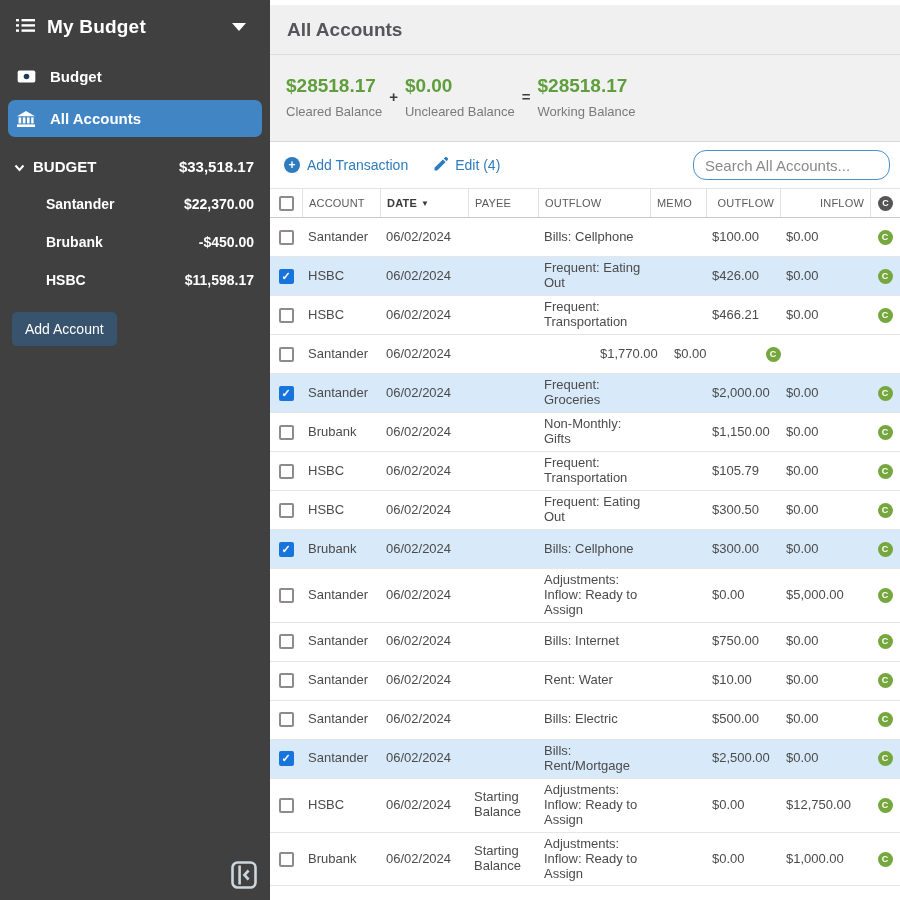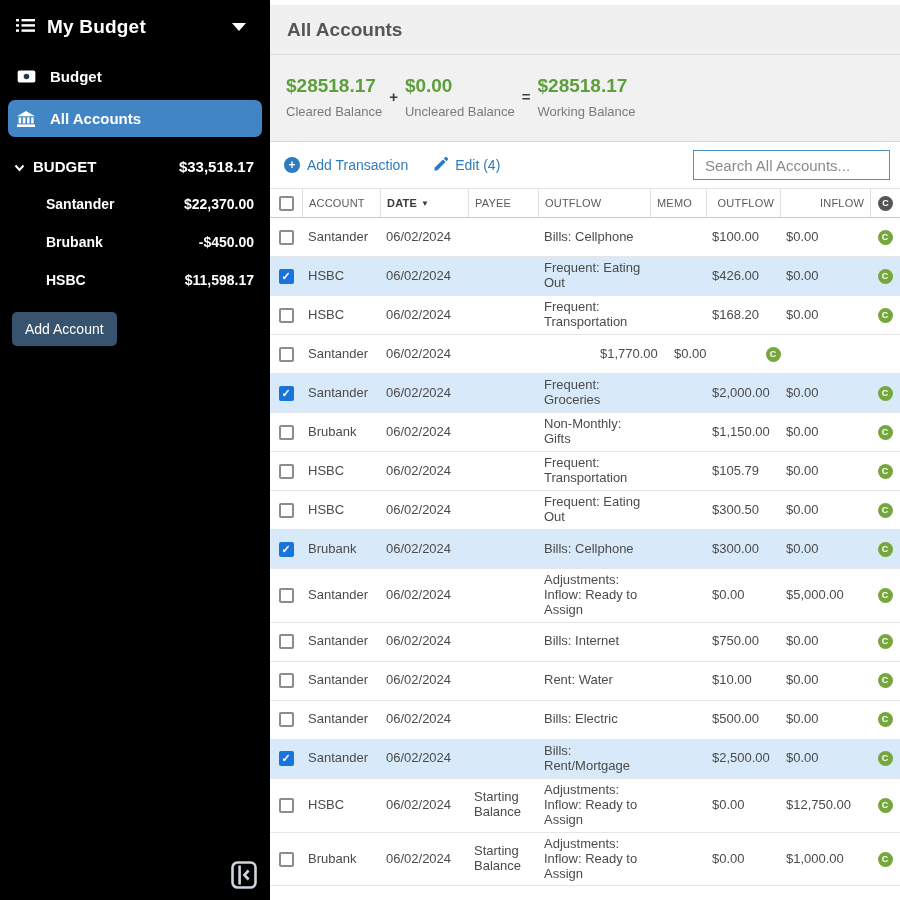--- a/index.html
+++ b/index.html
@@ -1,21 +1,21 @@
 <!DOCTYPE html>
 <html><head>
 <meta charset="utf-8">
 <style>
   * { box-sizing: border-box; margin: 0; padding: 0; }
   html, body { width: 900px; height: 900px; overflow: hidden; }
   body { font-family: "Liberation Sans", sans-serif; background: #fff; }
   .app { display: flex; width: 900px; height: 900px; }
 
   
-  .sidebar { width: 270px; flex-shrink: 0; background: #000000; color: #fff; position: relative; }
+  .sidebar { width: 270px; flex-shrink: 0; background: #404040; color: #fff; position: relative; }
   .sb-header { display: flex; align-items: center; gap: 12px; padding: 16px 16px 14px 16px; cursor: pointer; }
   .sb-title { font-size: 19px; font-weight: bold; letter-spacing: 0.2px; }
   .sb-caret { margin-left: auto; margin-right: 8px; display: flex; }
   .nav { margin-top: 6px; }
   .nav-item { display: flex; align-items: center; gap: 14px; padding: 10px 16px; margin: 0 0 5px 0; font-size: 15px; font-weight: bold; cursor: pointer; }
   .nav-item .nico { width: 20px; display: flex; justify-content: center; }
   .nav-item.active { background: #4285c5; border-radius: 7px; margin: 0 8px 5px 8px; padding: 10px 8px; }
   .budget-head { display: flex; align-items: center; gap: 8px; padding: 16px 16px 10px 14px; font-size: 15px; font-weight: bold; cursor: pointer; }
   .budget-total { margin-left: auto; }
   .acct-row { display: flex; align-items: center; padding: 11px 16px 11px 46px; font-size: 14px; cursor: pointer; }
@@ -31,21 +31,21 @@
 
   .balance-bar { background: #f2f1f1; border-bottom: 1px solid #d8d8d8; padding: 20px 16px 22px 16px; display: flex; gap: 7px; }
   .bal-group { display: flex; flex-direction: column; }
   .bal-amount { font-size: 19px; font-weight: bold; color: #5f9e3c; }
   .bal-label { font-size: 13px; color: #7a7a7a; margin-top: 7px; }
   .bal-op { font-size: 15px; font-weight: bold; color: #3c3c3c; margin-top: 13px; }
 
   .toolbar { display: flex; align-items: center; padding: 8px 10px 8px 14px; background: #fff; }
   .tool-link { display: flex; align-items: center; gap: 7px; color: #2e7cbd; font-size: 14px; background: none; border: none; font-family: inherit; cursor: pointer; margin-right: 26px; }
   .plus-circle { width: 16px; height: 16px; border-radius: 50%; background: #2e7cbd; color: #fff; font-size: 12px; font-weight: bold; display: flex; align-items: center; justify-content: center; line-height: 1; }
-  .search-input { margin-left: auto; width: 197px; height: 30px; border: 1.6px solid #4a90c9; border-radius: 0; padding: 0 11px; font-size: 15px; color: #555; font-family: inherit; background: #fff; outline: none; }
+  .search-input { margin-left: auto; width: 197px; height: 30px; border: 1.6px solid #4a90c9; border-radius: 13px; padding: 0 11px; font-size: 15px; color: #555; font-family: inherit; background: #fff; outline: none; }
   .search-input::placeholder { color: #8a8a8a; }
 
   
   .thead { display: flex; align-items: stretch; border-top: 1px solid #e2e2e2; border-bottom: 1px solid #c8c8c8; height: 30px; font-size: 11px; color: #5a5a5a; background: #fff; }
   .th { display: flex; align-items: center; padding: 0 6px; border-left: 1px solid #e0e0e0; cursor: pointer; letter-spacing: 0.2px; }
   .th:first-child { border-left: none; }
   .th.right { justify-content: flex-end; }
   .th.sorted { color: #3a3a3a; font-weight: bold; }
   .sort-arrow { font-size: 8px; margin-left: 4px; color: #3a3a3a; }
   .c-check { width: 32px; flex-shrink: 0; display: flex; align-items: center; justify-content: center; }
@@ -252,21 +252,21 @@
 
   <div class="trow">
     <div class="td c-check" style="padding:0;display:flex;align-items:center;justify-content:center;">
             <span class="cb"></span>
           </div>
     <div class="td c-account">HSBC</div>
     <div class="td c-date">06/02/2024</div>
     <div class="td c-payee"></div>
     <div class="td c-category">Frequent: Transportation</div>
     <div class="td c-memo"></div>
-    <div class="td c-outflow right">$168.20</div>
+    <div class="td c-outflow right">$466.21</div>
     <div class="td c-inflow right">$0.00</div>
     <div class="td c-cleared" style="padding:0;display:flex;align-items:center;justify-content:center;">
             <span class="clr-badge">C</span>
           </div>
   </div>
 
   <div class="trow">
     <div class="td c-check" style="padding:0;display:flex;align-items:center;justify-content:center;">
             <span class="cb"></span>
           </div>

